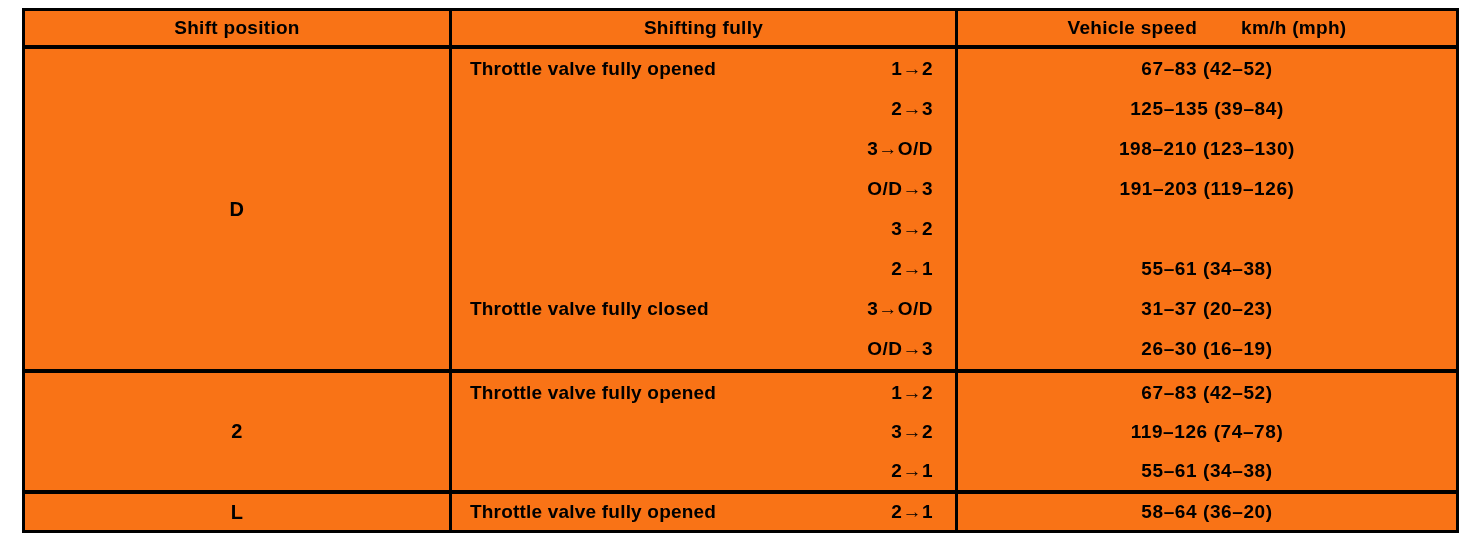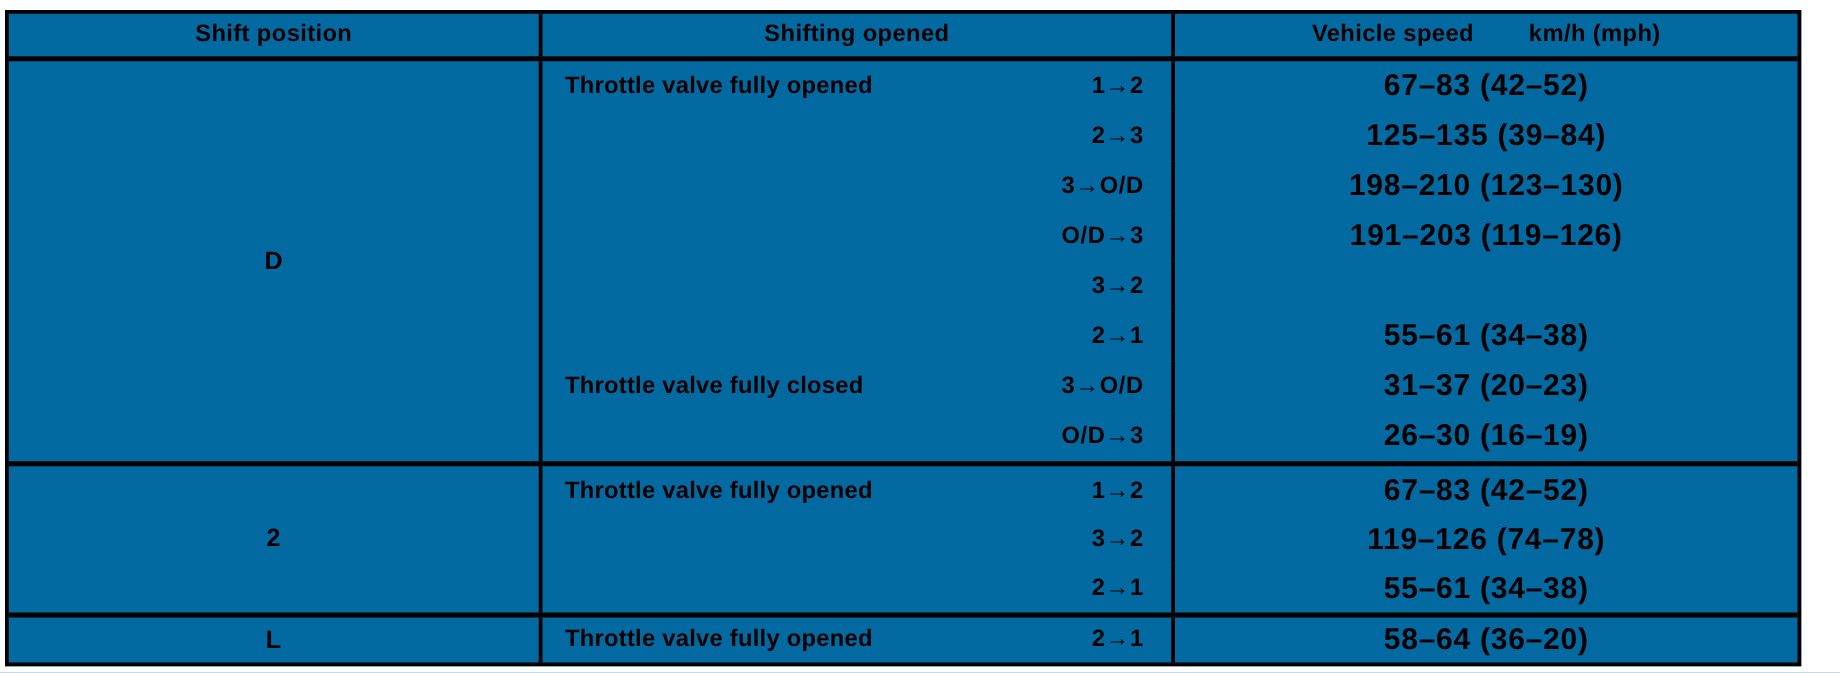--- a/index.html
+++ b/index.html
@@ -11,26 +11,26 @@
     width: 1472px;
     height: 538px;
     position: relative;
     font-family: "Liberation Sans", "DejaVu Sans", sans-serif;
     font-weight: 700;
     color: #000;
     -webkit-font-smoothing: none;
   }
   .shift-table {
     position: absolute;
-    left: 4px;
+    left: 22px;
     top: 8px;
     width: 1437px;
     border: 3px solid #000;
     box-sizing: border-box;
-    background: #0369a1;
+    background: #f97316;
   }
   
   .header-row {
     display: flex;
     height: 34px;
     border-bottom: 4px solid #000;
   }
   .hcell {
     display: flex;
     align-items: center;
@@ -70,33 +70,33 @@
     padding: 0 22px 0 18px;
     font-size: 19px;
   }
   .throttle { letter-spacing: 0.2px; white-space: nowrap; }
   .gear { letter-spacing: 0.5px; white-space: nowrap; }
   .speed-cell {
     flex: 1;
     display: flex;
     align-items: center;
     justify-content: center;
-    font-size: 24px;
+    font-size: 19px;
     letter-spacing: 0.6px;
     white-space: nowrap;
   }
 </style>
 </head>
 <body>
 
 <div class="shift-table">
 
   <div class="header-row">
     <div class="hcell col1">Shift position</div>
-    <div class="hcell col2">Shifting opened</div>
+    <div class="hcell col2">Shifting fully</div>
     <div class="hcell col3">
       <span>Vehicle speed</span>
       <span>km/h (mph)</span>
     </div>
   </div>
 
   <div class="section sec-d">
     <div class="pos-cell">D</div>
     <div class="rows">
       <div class="row">

